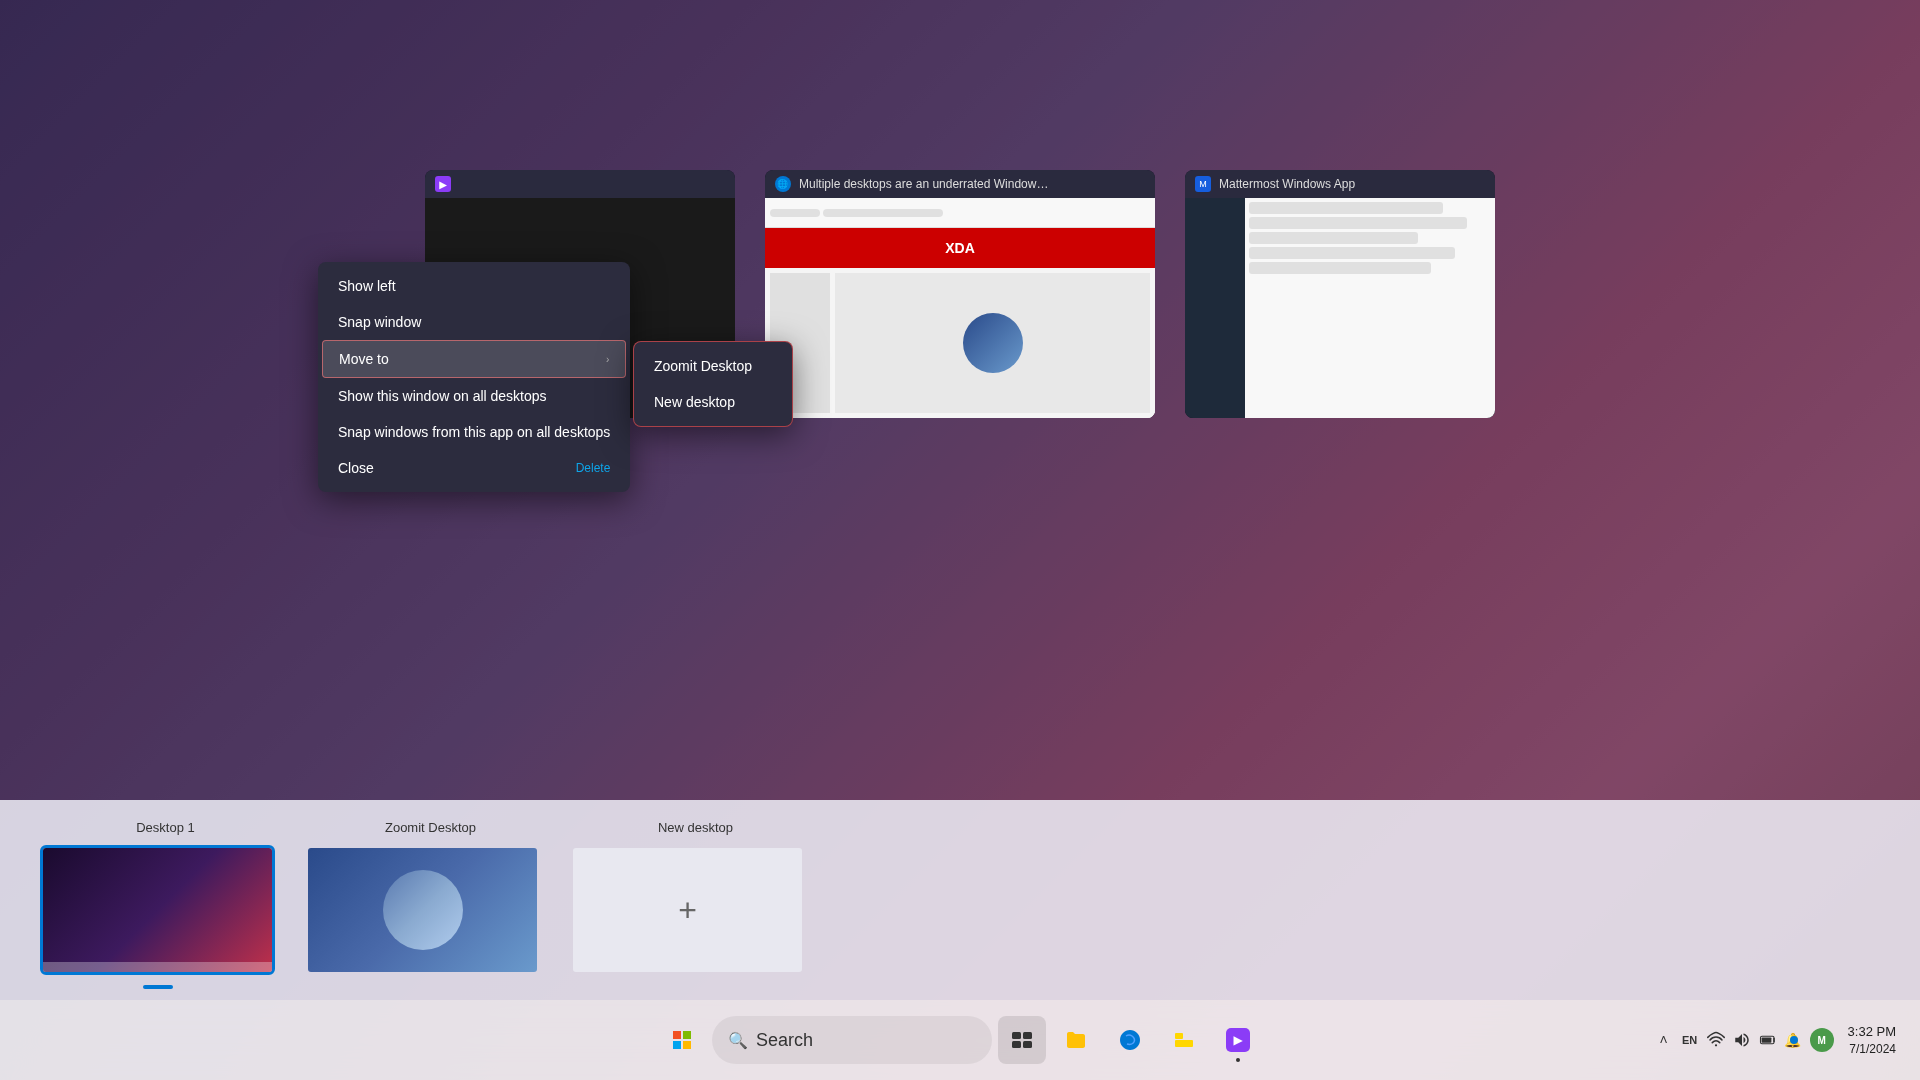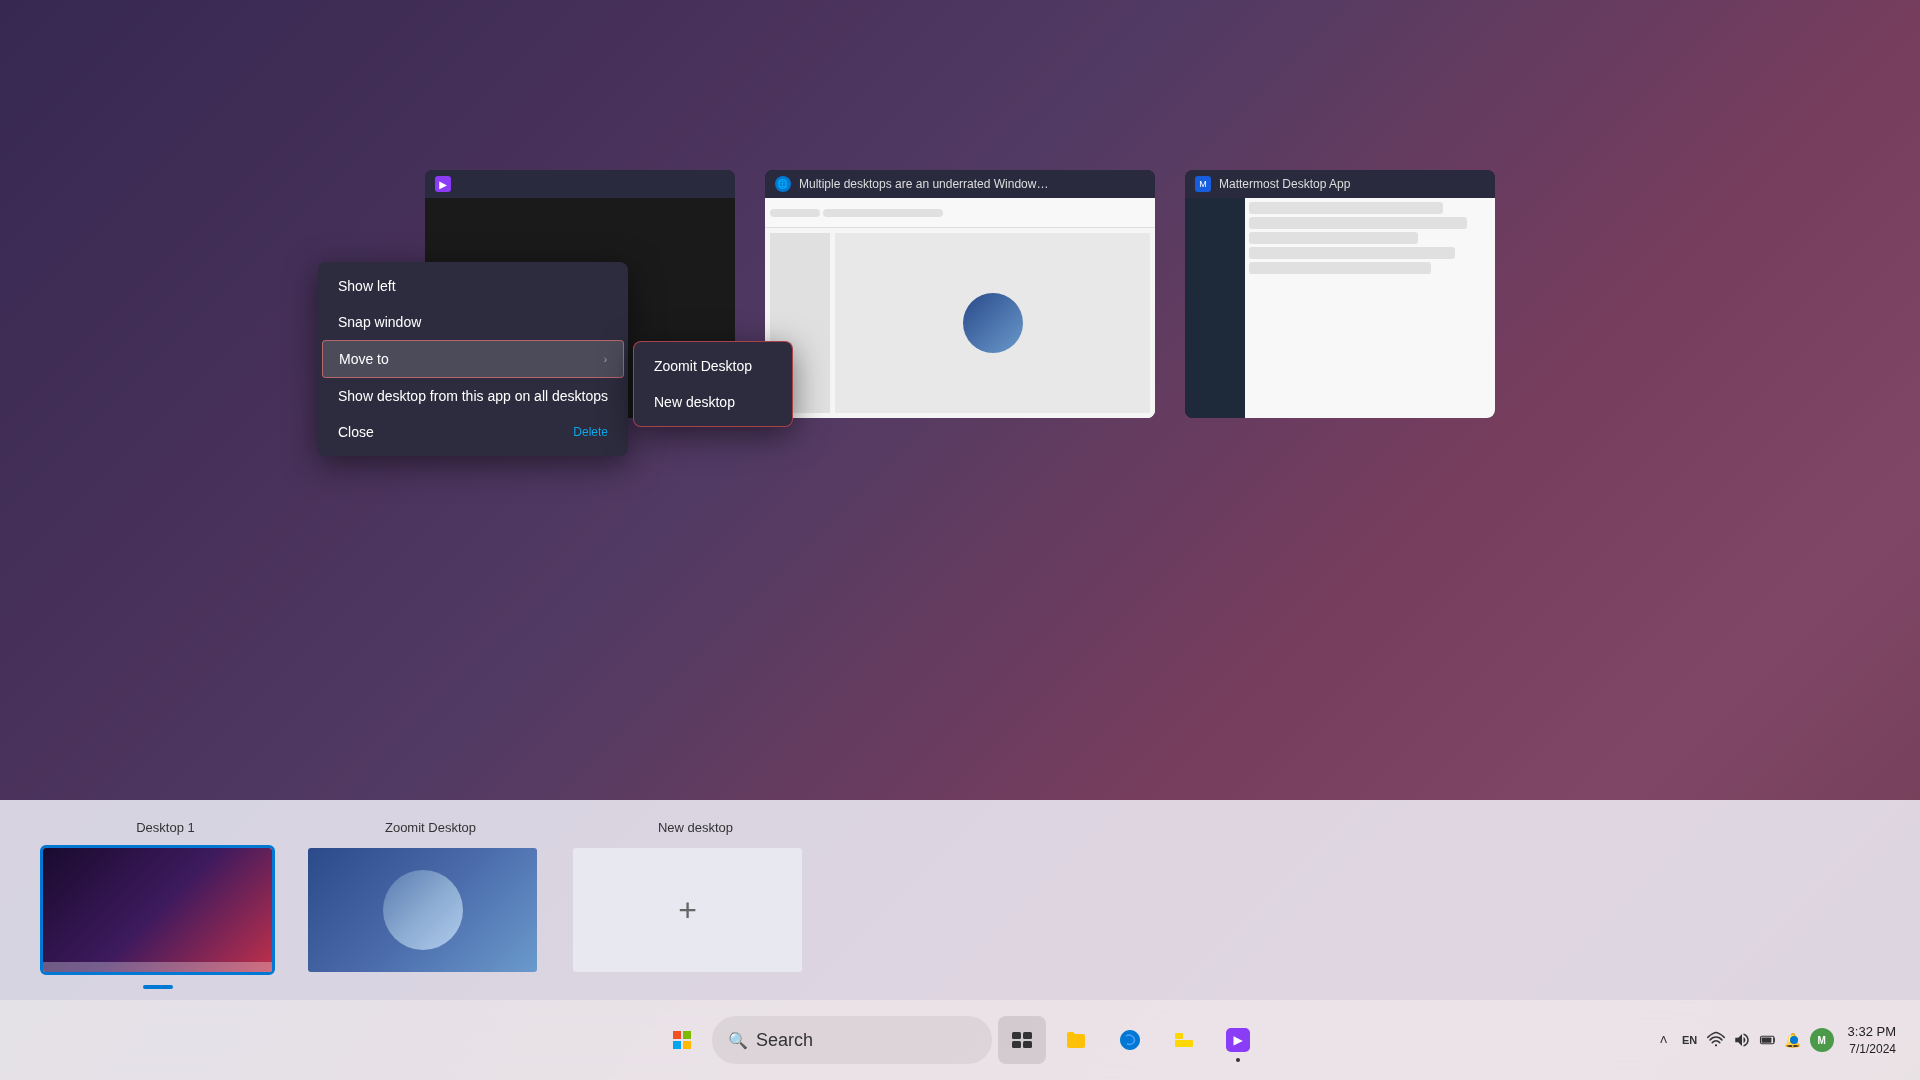--- a/index.html
+++ b/index.html
@@ -518,40 +518,41 @@
         <div class="thumb-icon thumb-icon-edge" style="background:#0078d4;border-radius:50%;font-size:9px;color:#fff;display:flex;align-items:center;justify-content:center;">🌐</div>
         <span class="thumb-title">Multiple desktops are an underrated Windows 11 feature — here'...</span>
       </div>
       <div class="thumb-content-browser">
         <div class="xda-preview">
           <div class="xda-bar">
             <div class="xda-bar-dot"></div>
             <div class="xda-bar-dot" style="width:120px;"></div>
           </div>
           <div class="xda-content">
+            <div class="xda-header">XDA</div>
             <div class="xda-body">
               <div class="xda-sidebar-mini"></div>
               <div class="xda-main-mini">
 
                 <div style="width:100%;height:100%;display:flex;align-items:center;justify-content:center;background:#e8e8e8;">
                   <div style="width:60px;height:60px;background:linear-gradient(135deg,#2a4a8a,#6a9acc);border-radius:50%;"></div>
                 </div>
               </div>
             </div>
           </div>
         </div>
       </div>
     </div>
   </div>
 
   <div class="window-thumb">
     <div class="window-thumb-inner">
       <div class="thumb-titlebar">
         <div class="thumb-icon thumb-icon-mm" style="background:#165ede;border-radius:3px;font-size:9px;color:#fff;display:flex;align-items:center;justify-content:center;">M</div>
-        <span class="thumb-title">Mattermost Desktop App</span>
+        <span class="thumb-title">Mattermost Windows App</span>
       </div>
       <div class="thumb-content-mattermost">
         <div class="mm-sidebar"></div>
         <div class="mm-content">
           <div style="width:100%;height:100%;background:#f8f8f8;display:flex;flex-direction:column;gap:3px;padding:4px;">
             <div style="height:12px;background:#e0e0e0;border-radius:3px;width:80%;"></div>
             <div style="height:12px;background:#e0e0e0;border-radius:3px;width:90%;"></div>
             <div style="height:12px;background:#e0e0e0;border-radius:3px;width:70%;"></div>
             <div style="height:12px;background:#e0e0e0;border-radius:3px;width:85%;"></div>
             <div style="height:12px;background:#e0e0e0;border-radius:3px;width:75%;"></div>
@@ -577,21 +578,24 @@
     <div class="submenu">
       <div class="submenu-item">
         <span>Zoomit Desktop</span>
       </div>
       <div class="submenu-item">
         <span>New desktop</span>
       </div>
     </div>
   </div>
   <div class="context-menu-item">
-    <span>Show desktop from this app on all desktops</span>
+    <span>Show this window on all desktops</span>
+  </div>
+  <div class="context-menu-item">
+    <span>Snap windows from this app on all desktops</span>
   </div>
   <div class="context-menu-item">
     <span>Close</span>
     <span class="delete-label">Delete</span>
   </div>
 </div>
 
 <div class="desktop-bar">
 
   <div class="desktop-item">

